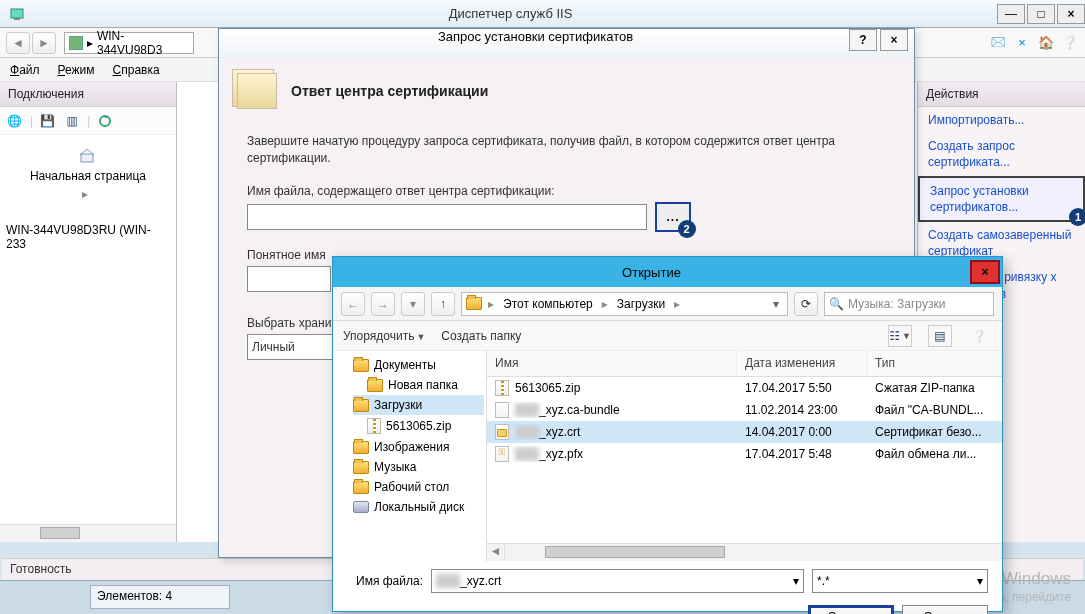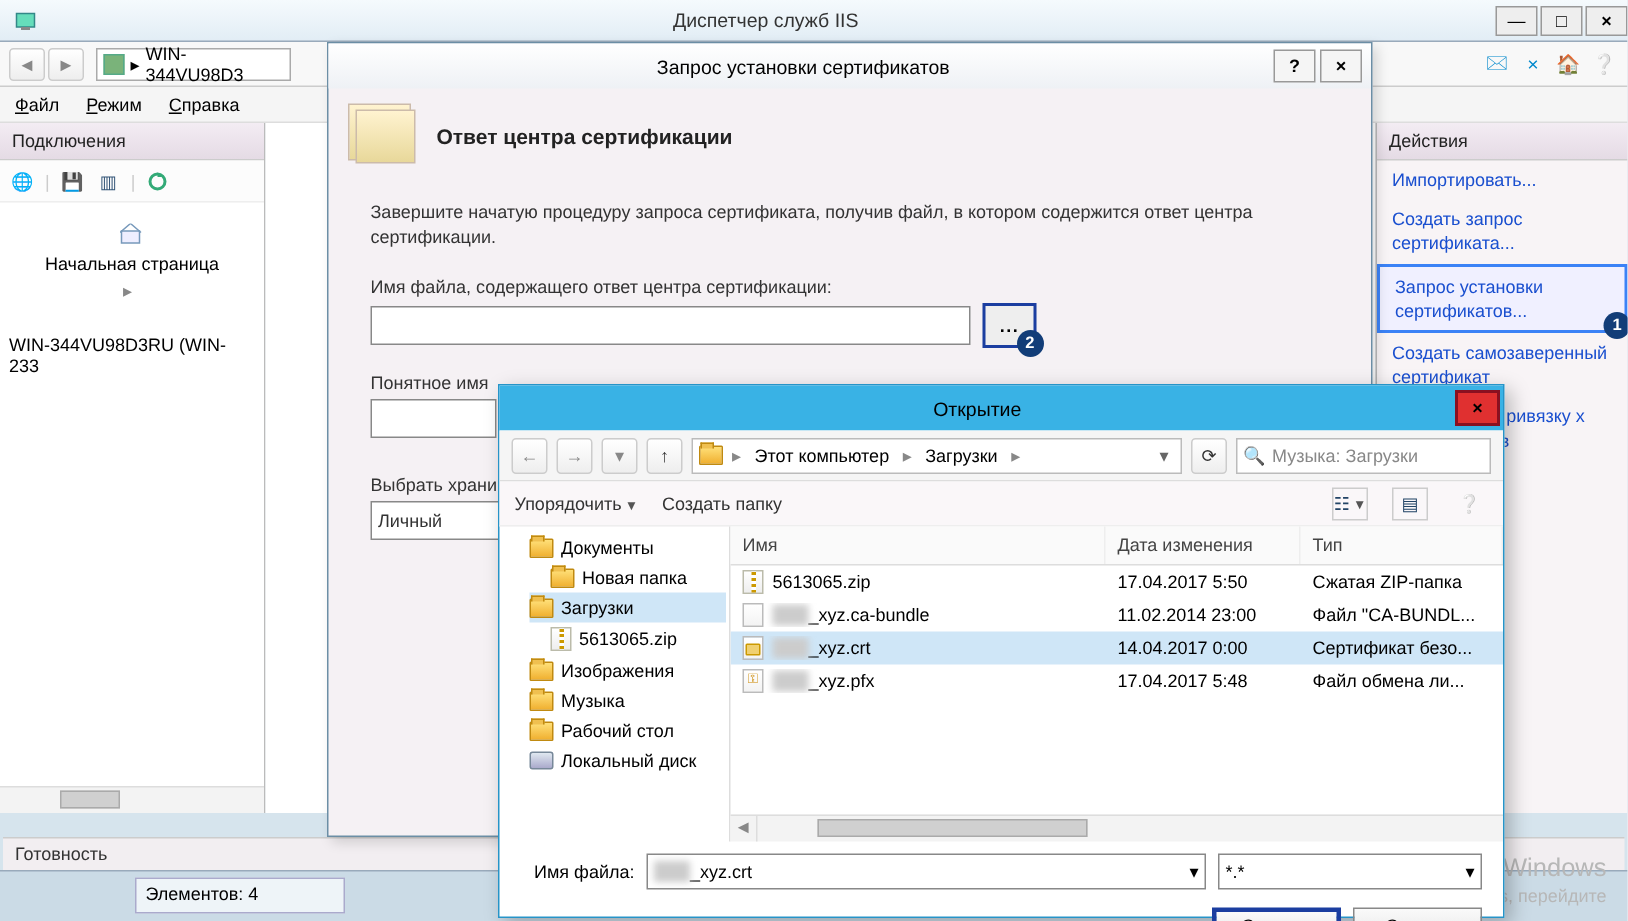--- a/index.html
+++ b/index.html
@@ -39,26 +39,26 @@
 .left-scroll { margin-top:auto; height:18px; border-top:1px solid #ddd; background:#f3f3f3; position:relative; }
 .left-scroll .thumb { position:absolute; left:40px; top:2px; width:40px; height:12px; background:#d0d0d0; border:1px solid #aaa; }
 
 
 .centerpane { flex:1; background:#fff; }
 
 
 .rightpane { width: 168px; background:#f8f4f6; border-left:1px solid #bbb; }
 .rightpane .pane-header { }
 .action-link { padding:5px 10px; color:#1a4fcf; cursor:pointer; line-height:1.35; }
-.action-link.selected { border:2px solid #3b82f6; background:#f0f0ff; position:relative; }
+.action-link.selected { border:2px solid #404040; background:#f0f0ff; position:relative; }
 .badge1 { position:absolute; right:-4px; bottom:-6px; width:18px; height:18px; border-radius:50%; background:#123d78; color:#fff; font-weight:bold; text-align:center; line-height:18px; font-size:11px; z-index:6;}
 
 
 .modal-cert { position:absolute; left:218px; top:28px; width:697px; height:530px; background:#f5f1f4; border:1px solid #6b8ea5; z-index:5; box-shadow:3px 3px 8px rgba(0,0,0,.15);}
-.modal-cert .title-row { height:30px; display:flex; align-items:center; padding:0 6px; background:linear-gradient(#fff,#eef1f5);}
+.modal-cert .title-row { height:30px; display:flex; padding:0 6px; background:linear-gradient(#fff,#eef1f5);}
 .modal-cert .title-row .ttl { flex:1; text-align:center; font-size:13px; }
 .modal-cert .title-row .hb { width:28px; height:22px; border:1px solid #999; margin-left:3px; background:#f5f5f5; text-align:center; line-height:20px; font-weight:bold; }
 .cert-head { display:flex; align-items:center; gap:14px; padding:14px 18px; }
 .cert-head .cicon { width:40px; height:36px; background:linear-gradient(#fff3d0,#e8d89a); border:1px solid #cba; position:relative; }
 .cert-head .cicon::after { content:""; position:absolute; left:-6px; top:-5px; width:40px; height:36px; background:linear-gradient(#fff3d0,#e8d89a); border:1px solid #cba; z-index:-1;}
 .cert-head h3 { font-size:14px; font-weight:600; color:#222; }
 .cert-body { padding:10px 28px; color:#333; }
 .cert-body p { margin-bottom:16px; line-height:1.45; }
 .cert-body label { display:block; margin:8px 0 4px; }
 .row-input { display:flex; gap:8px; align-items:center; }

